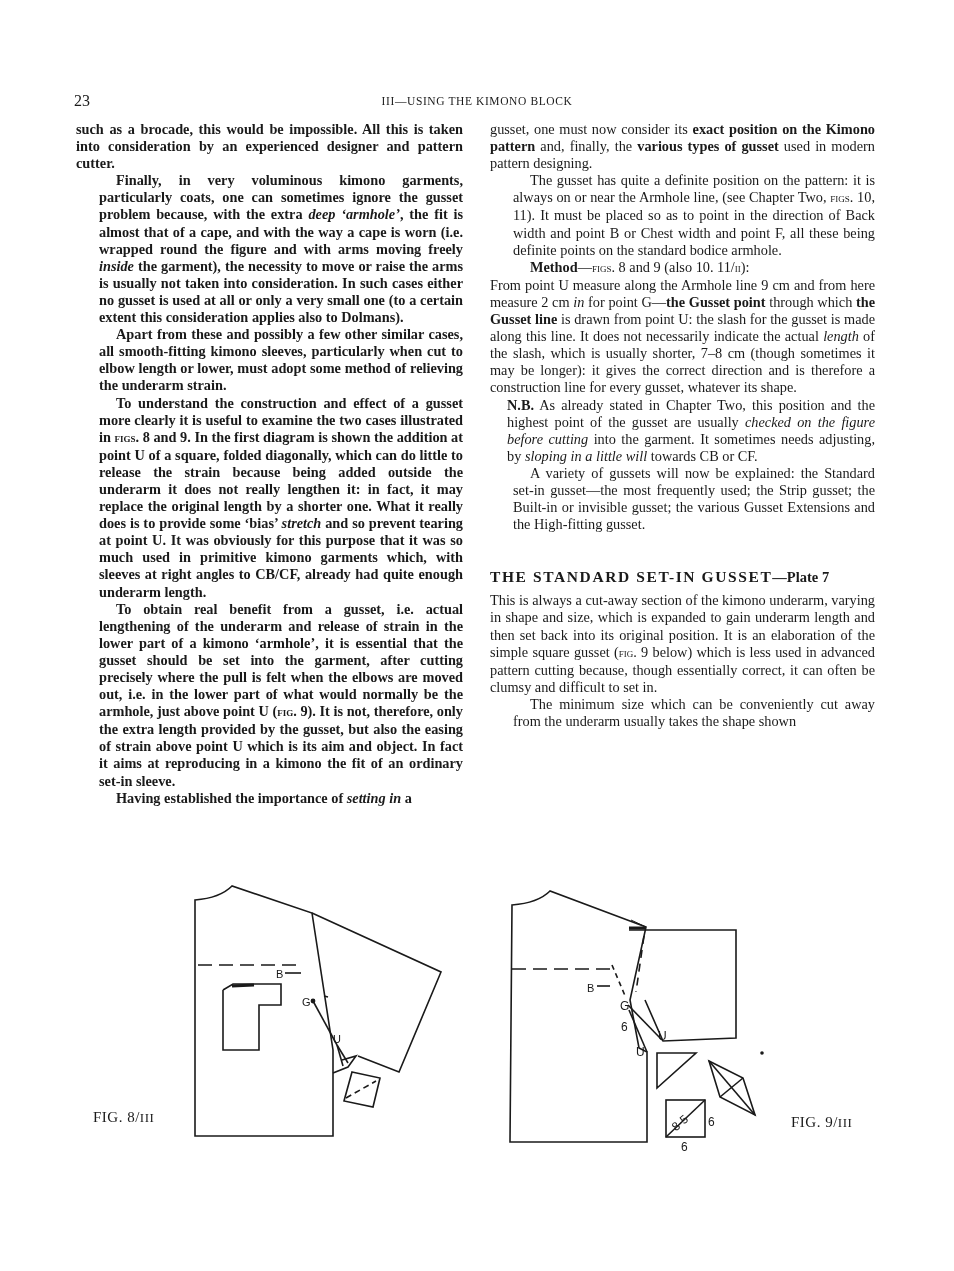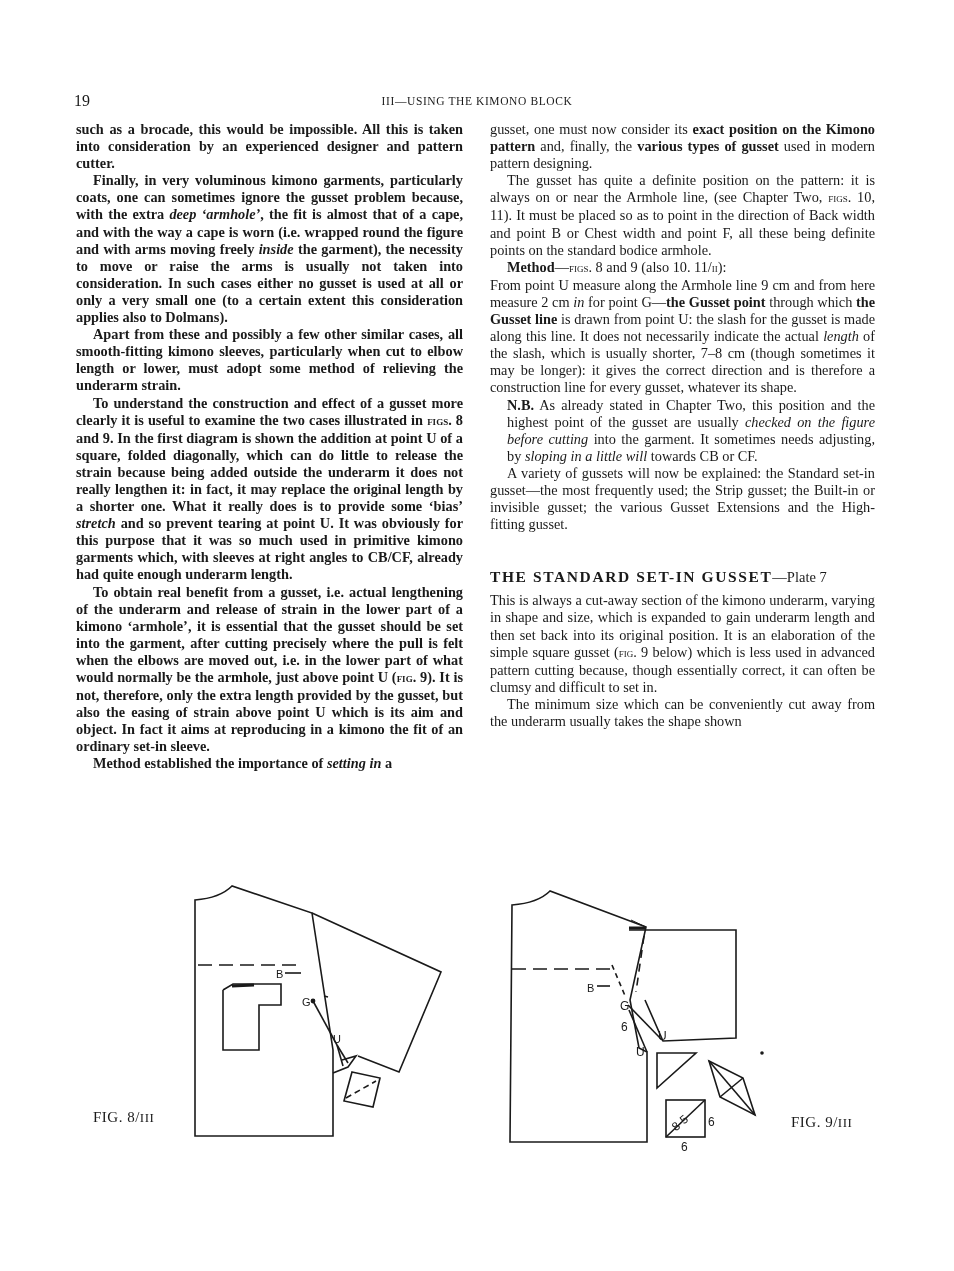--- a/index.html
+++ b/index.html
@@ -6,44 +6,44 @@
   body { width: 954px; height: 1271px; position: relative; overflow: hidden;
          font-family: "Liberation Serif", "DejaVu Serif", serif; color: #1a1a1a; }
   .page-number { position: absolute; left: 74px; top: 92px; font-size: 16px; }
   .running-head { position: absolute; left: 0; width: 954px; top: 95px; text-align: center;
                   font-size: 11.5px; font-weight: normal; letter-spacing: 0.6px; }
   .col { position: absolute; top: 121px; width: 387px; font-size: 14.3px; line-height: 17.1px;
          text-align: justify; hyphens: manual; }
   .col.left { left: 76px; font-weight: bold; }
   .col.right { left: 490px; width: 385px; }
   .col p { margin: 0; }
-  .col p.indent { text-indent: 17px; }
+  .col p.indent { text-indent: 17px; margin-left: 23px; }
   .col p.nb { padding-left: 17px; }
   .sc { font-variant: small-caps; font-size: 0.9em; }
   .section-head { margin: 35px 0 6px 0 !important; font-size: 15.5px; font-weight: bold;
                   letter-spacing: 1.6px; text-align: left; }
-  .section-head .plate { font-weight: normal; letter-spacing: 0; font-size: 14.5px; margin-top: 24px; }
+  .section-head .plate { font-weight: bold; letter-spacing: 0; font-size: 14.5px; margin-top: 24px; }
   .fig { position: absolute; }
   .fig-label { position: absolute; font-size: 15px; letter-spacing: 0.5px; }
   .fig-label .sc2 { font-variant: small-caps; font-size: 19px; }
   svg text { font-family: "Liberation Sans", "DejaVu Sans", sans-serif; }
 </style>
 </head>
 <body>
 
-<div class="page-number">19</div>
+<div class="page-number">23</div>
 <div class="running-head">III—USING THE KIMONO BLOCK</div>
 
 <div class="col left">
   <p>such as a brocade, this would be impossible. All this is taken into consideration by an experienced designer and pattern cutter.</p>
   <p class="indent"><span>Finally, in very voluminous kimono garments, particularly coats, one can sometimes ignore the gusset problem because, with the extra </span><i>deep ‘armhole’</i><span>, the fit is almost that of a cape, and with the way a cape is worn (i.e. wrapped round the figure and with arms moving freely </span><i>inside</i><span> the garment), the necessity to move or raise the arms is usually not taken into consideration. In such cases either no gusset is used at all or only a very small one (to a certain extent this consideration applies also to Dolmans).</span></p>
   <p class="indent">Apart from these and possibly a few other similar cases, all smooth-fitting kimono sleeves, particularly when cut to elbow length or lower, must adopt some method of relieving the underarm strain.</p>
   <p class="indent"><span>To understand the construction and effect of a gusset more clearly it is useful to examine the two cases illustrated in </span><span class="sc">figs</span><span>. 8 and 9. In the first diagram is shown </span><b>the addition at point U</b><span> of a square, folded diagonally, which can do little to release the strain because being added </span><b>outside the underarm</b><span> it does not really lengthen it: in fact, it may replace the original length by a shorter one. What it really does is to provide some ‘bias’ </span><i>stretch</i><span> and so prevent tearing at point U. It was obviously for this purpose that it was so much used in primitive kimono garments which, with sleeves at right angles to CB/CF, already had quite enough underarm length.</span></p>
   <p class="indent"><span>To obtain real benefit from a gusset, i.e. actual lengthening of the underarm and release of strain in the lower part of a kimono ‘armhole’, it is essential that the </span><b>gusset should be set into the garment,</b><span> after cutting precisely where the pull is felt when the elbows are moved out, i.e. </span><b>in the lower part of what would normally be the armhole,</b><span> just above point U (</span><span class="sc">fig</span><span>. 9). It is not, therefore, only the extra length provided by the gusset, but also the easing of strain above point U which is its aim and object. In fact it aims at reproducing in a kimono the fit of an ordinary set-in sleeve.</span></p>
-  <p class="indent"><span>Method established the importance of </span><i>setting in</i><span> a</span></p>
+  <p class="indent"><span>Having established the importance of </span><i>setting in</i><span> a</span></p>
 </div>
 
 <div class="col right">
   <p><span>gusset, one must now consider its </span><b>exact position on the Kimono pattern</b><span> and, finally, the </span><b>various types of gusset</b><span> used in modern pattern designing.</span></p>
   <p class="indent"><span>The gusset has quite a definite position on the pattern: it is always on or near the Armhole line, (see Chapter Two, </span><span class="sc">figs</span><span>. 10, 11). It must be placed so as to point in the direction of Back width and point B or Chest width and point F, all these being definite points on the standard bodice armhole.</span></p>
   <p class="indent"><b>Method</b><span>—</span><span class="sc">figs</span><span>. 8 and 9 (also 10. 11/</span><span class="sc">ii</span><span>):</span></p>
   <p><span>From point U measure along the Armhole line 9 cm and from here measure 2 cm </span><i>in</i><span> for point G—</span><b>the Gusset point</b><span> through which </span><b>the Gusset line</b><span> is drawn from point U: the slash for the gusset is made along this line. It does not necessarily indicate the actual </span><i>length</i><span> of the slash, which is usually shorter, 7–8 cm (though sometimes it may be longer): it gives the correct direction and is therefore a construction line for every gusset, whatever its shape.</span></p>
   <p class="nb"><b>N.B.</b><span> As already stated in Chapter Two, this position and the highest point of the gusset are usually </span><i>checked on the figure before cutting</i><span> into the garment. It sometimes needs adjusting, by </span><i>sloping in a little will</i><span> towards CB or CF.</span></p>
   <p class="indent">A variety of gussets will now be explained: the Standard set-in gusset—the most frequently used; the Strip gusset; the Built-in or invisible gusset; the various Gusset Extensions and the High-fitting gusset.</p>
   <p class="section-head"><span>THE STANDARD SET-IN GUSSET</span><span class="plate">—Plate 7</span></p>

